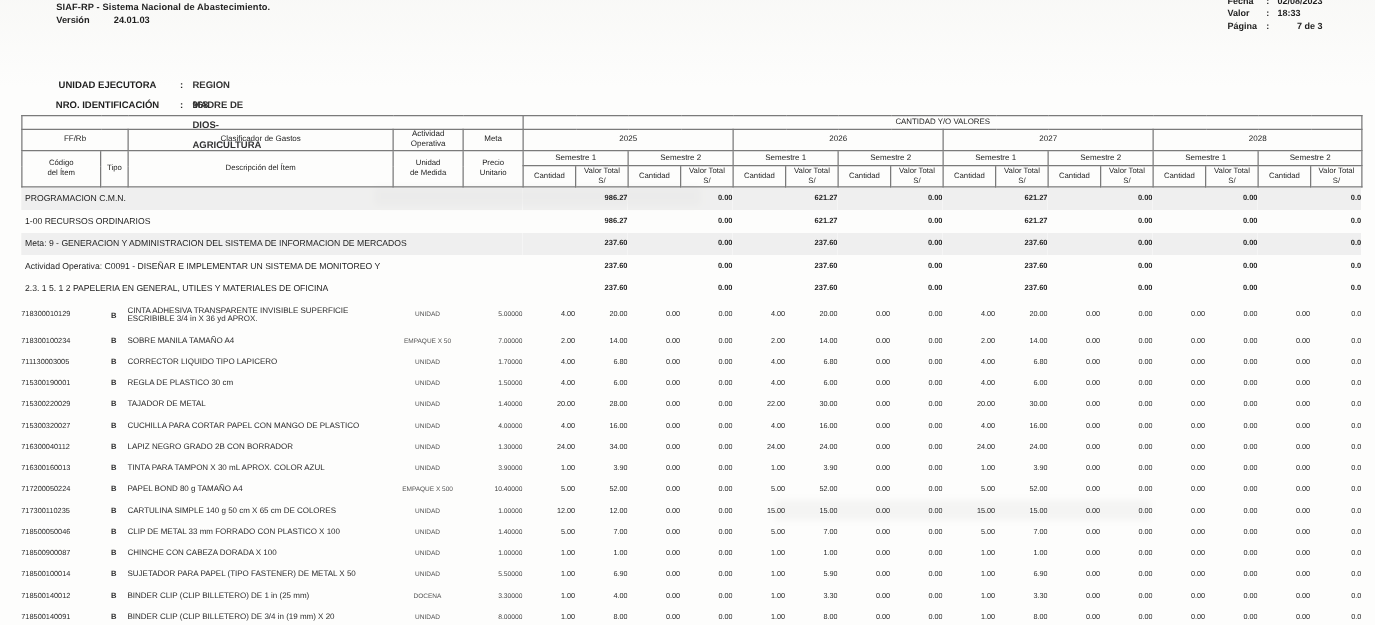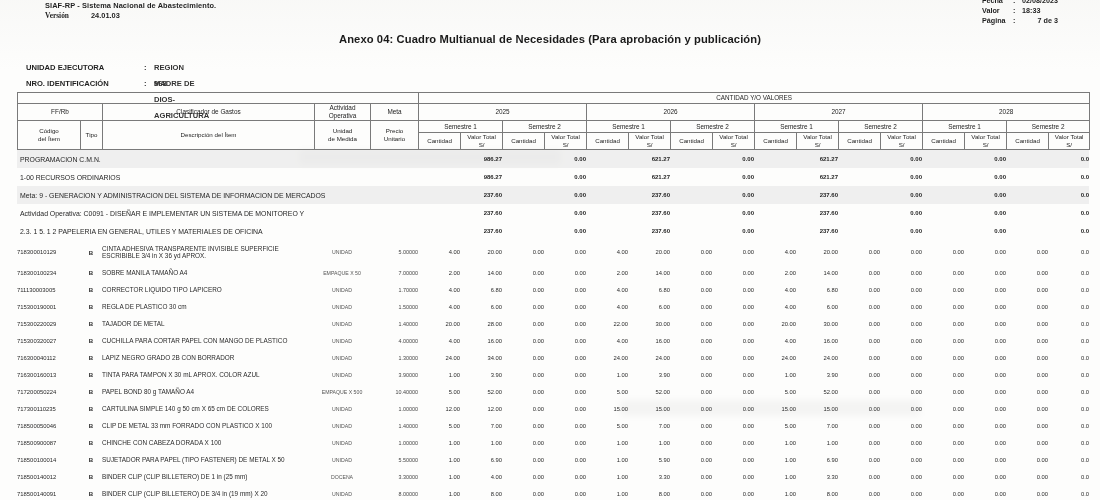--- a/index.html
+++ b/index.html
@@ -39,21 +39,20 @@
     font-weight: bold;
     letter-spacing: .1px;
     color: #1f1f1f;
   }
   .sys-version-label {
     position: absolute;
     left: 26px; top: 11px;
     font-size: 7.4px;
     font-weight: bold;
     color: #1f1f1f;
-    font-family: Liberation Serif, serif;
   }
   .sys-version-value {
     position: absolute;
     left: 72px; top: 11px;
     font-size: 7.4px;
     font-weight: bold;
     color: #1f1f1f;
   }
   .meta-block {
     position: absolute;
@@ -88,21 +87,21 @@
   
   .info {
     position: absolute;
     top: 60px;
     left: 26px;
     font-size: 7.6px;
     font-weight: bold;
     color: #1f1f1f;
   }
   .info-row { position: relative; height: 16px; line-height: 16px; }
-  .info-key { position: absolute; left: 0; width: 120px; }
+  .info-key { position: absolute; left: 0; width: 120px; text-align: center; }
   .info-colon { position: absolute; left: 118px; }
   .info-val { position: absolute; left: 128px; font-weight: bold; color: #333; }
 
   
   .tbl-wrap {
     position: absolute;
     top: 92px;
     left: 17px;
     width: 1070px;
   }
@@ -214,21 +213,20 @@
         <span class="meta-val">18:33</span>
       </div>
       <div class="meta-row">
         <span class="meta-key">Página</span>
         <span class="meta-colon">:</span>
         <span class="meta-val right">7 de 3</span>
       </div>
     </div>
   </div>
 
-  <div class="doc-title">Anexo 04: Cuadro Multianual de Necesidades (Para aprobación y publicación)</div>
 
   <div class="info">
     <div class="info-row">
       <span class="info-key">UNIDAD EJECUTORA</span>
       <span class="info-colon">:</span>
       <span class="info-val">REGION MADRE DE DIOS-AGRICULTURA</span>
     </div>
     <div class="info-row">
       <span class="info-key">NRO. IDENTIFICACIÓN</span>
       <span class="info-colon">:</span>

